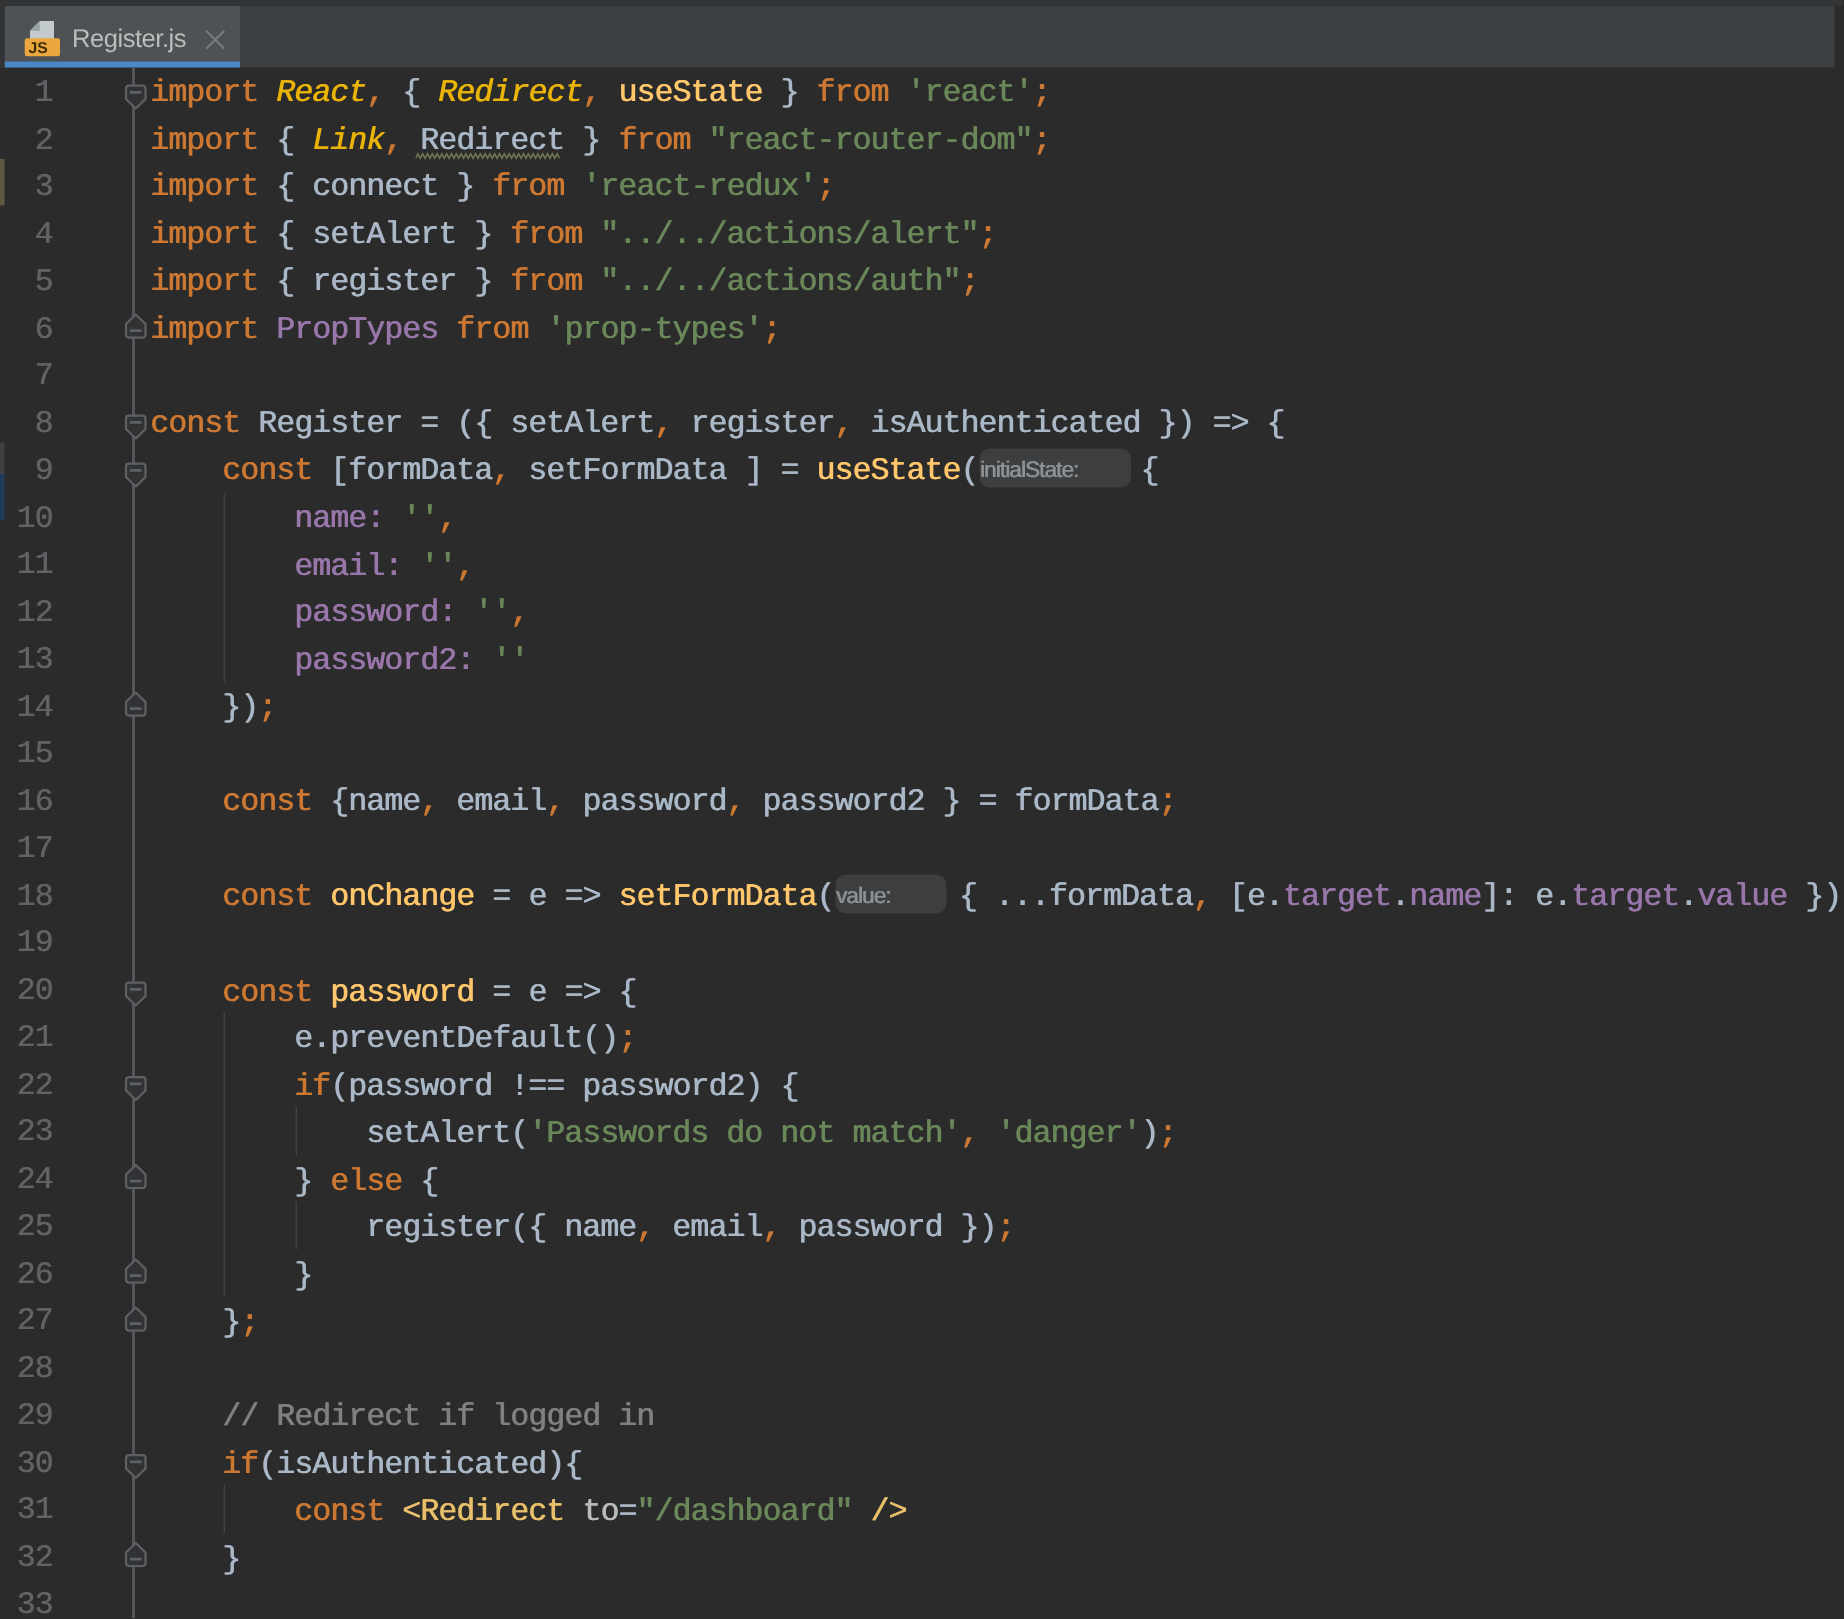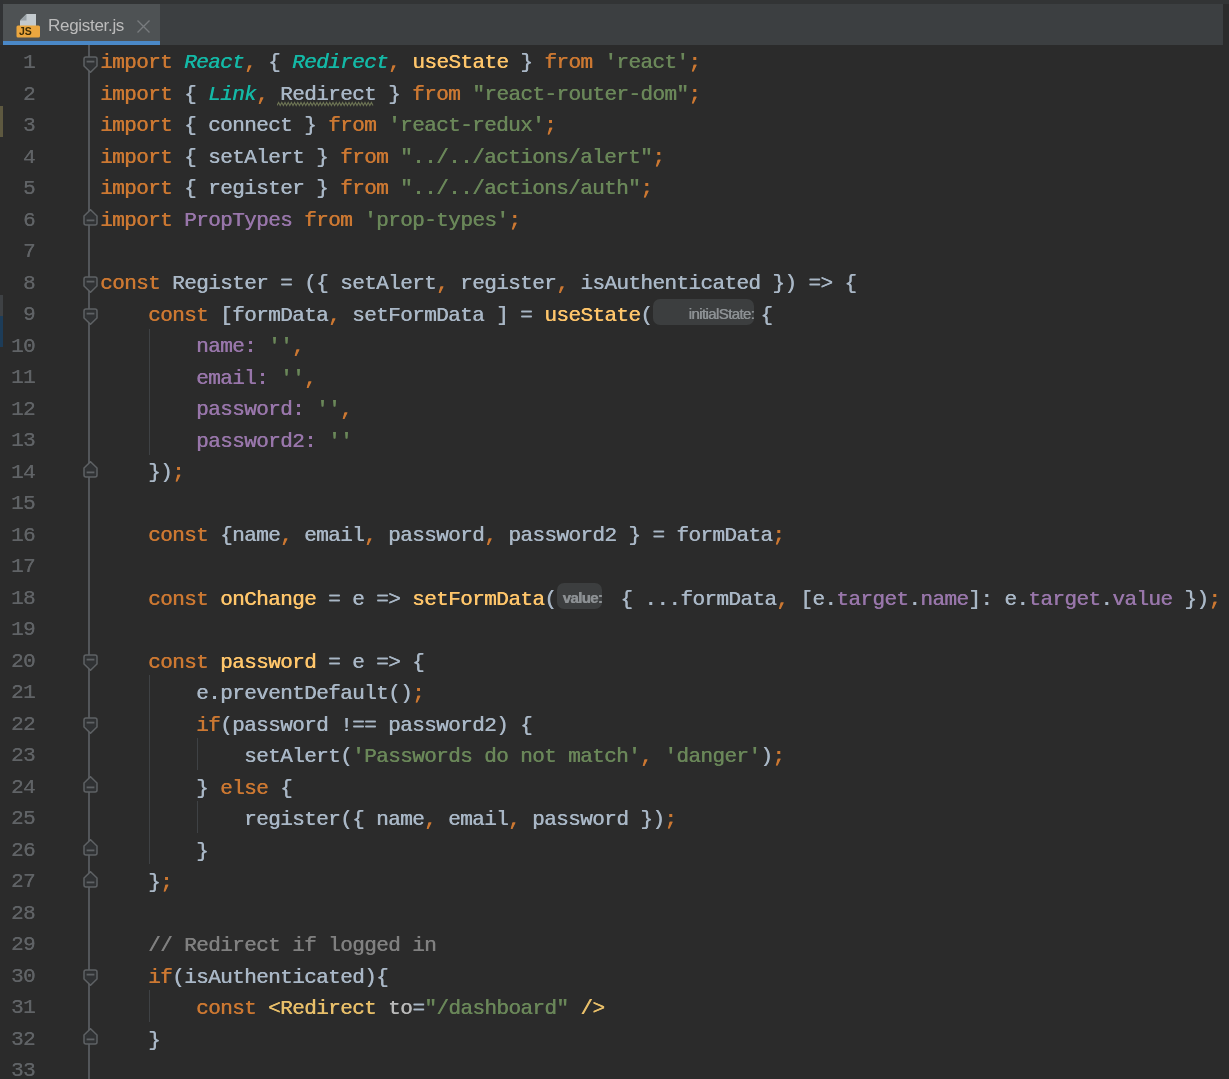--- a/index.html
+++ b/index.html
@@ -15,31 +15,31 @@
 
 .editor { position:absolute; left:0; top:45px; width:1229px; height:1034px; }
 .foldline { position:absolute; left:88px; top:0px; width:2px; height:1034px; background:#53565a; }
 .gutter { text-shadow:0.3px 0 0 currentColor; position:absolute; left:0; top:2.4px; width:35px; text-align:right;
   font-size:21px; letter-spacing:-0.6px; line-height:31.5px; color:#606366; white-space:pre; }
 .code { text-shadow:0.5px 0 0 currentColor; position:absolute; left:100px; top:2.4px; font-size:21px; letter-spacing:-0.6px; line-height:31.5px;
   color:#a9b7c6; white-space:pre; }
 .k { color:#cc7832; }
 .s { color:#6a8759; }
 .p { color:#9876aa; }
-.pi { color:#14b8a6; font-style:italic; }
+.pi { color:#eab308; font-style:italic; }
 .f { color:#ffc66b; }
 .c { color:#808080; }
 .t { color:#e8bf6a; }
 .a { color:#bababa; }
 .o { color:#cc7832; }
 .hint { display:inline-block; vertical-align:1.5px; height:26px; line-height:29px;
   border-radius:7px; background:#3c3e3f; color:#8c9093;
-  font-family:"Liberation Sans",sans-serif; font-size:15px; text-align:right; }
+  font-family:"Liberation Sans",sans-serif; font-size:15px; text-align:left; }
 .h1 { width:101px; margin-left:1px; margin-right:6px; }
-.h2 { width:45px; margin-left:1px; margin-right:18px;font-weight:bold; }
+.h2 { width:74px; margin-left:1px; margin-right:8px; }
 .guide { position:absolute; width:1px; background:#3f4245; }
 .mark { position:absolute; left:83px; width:15px; height:17px; }
 .lstrip { position:absolute; left:0; width:3px; }
 </style>
 </head>
 <body>
 <div class="topstrip"></div>
 <div class="leftcol" style="position:absolute;left:0;top:0;width:3px;height:45px;background:#313335;z-index:5"></div>
 <div class="tabbar">
   <div class="tab">

